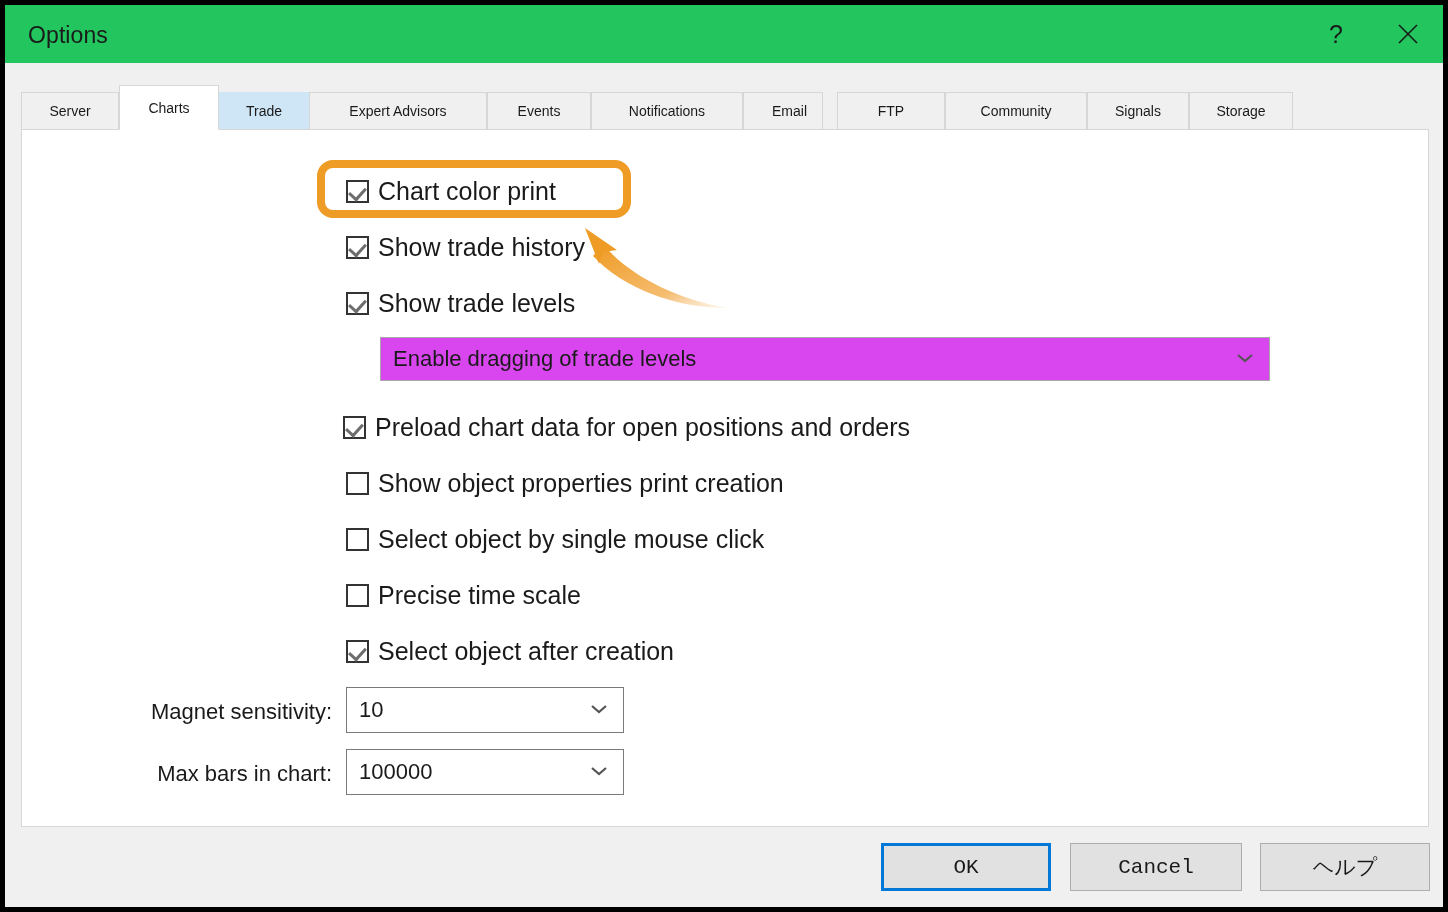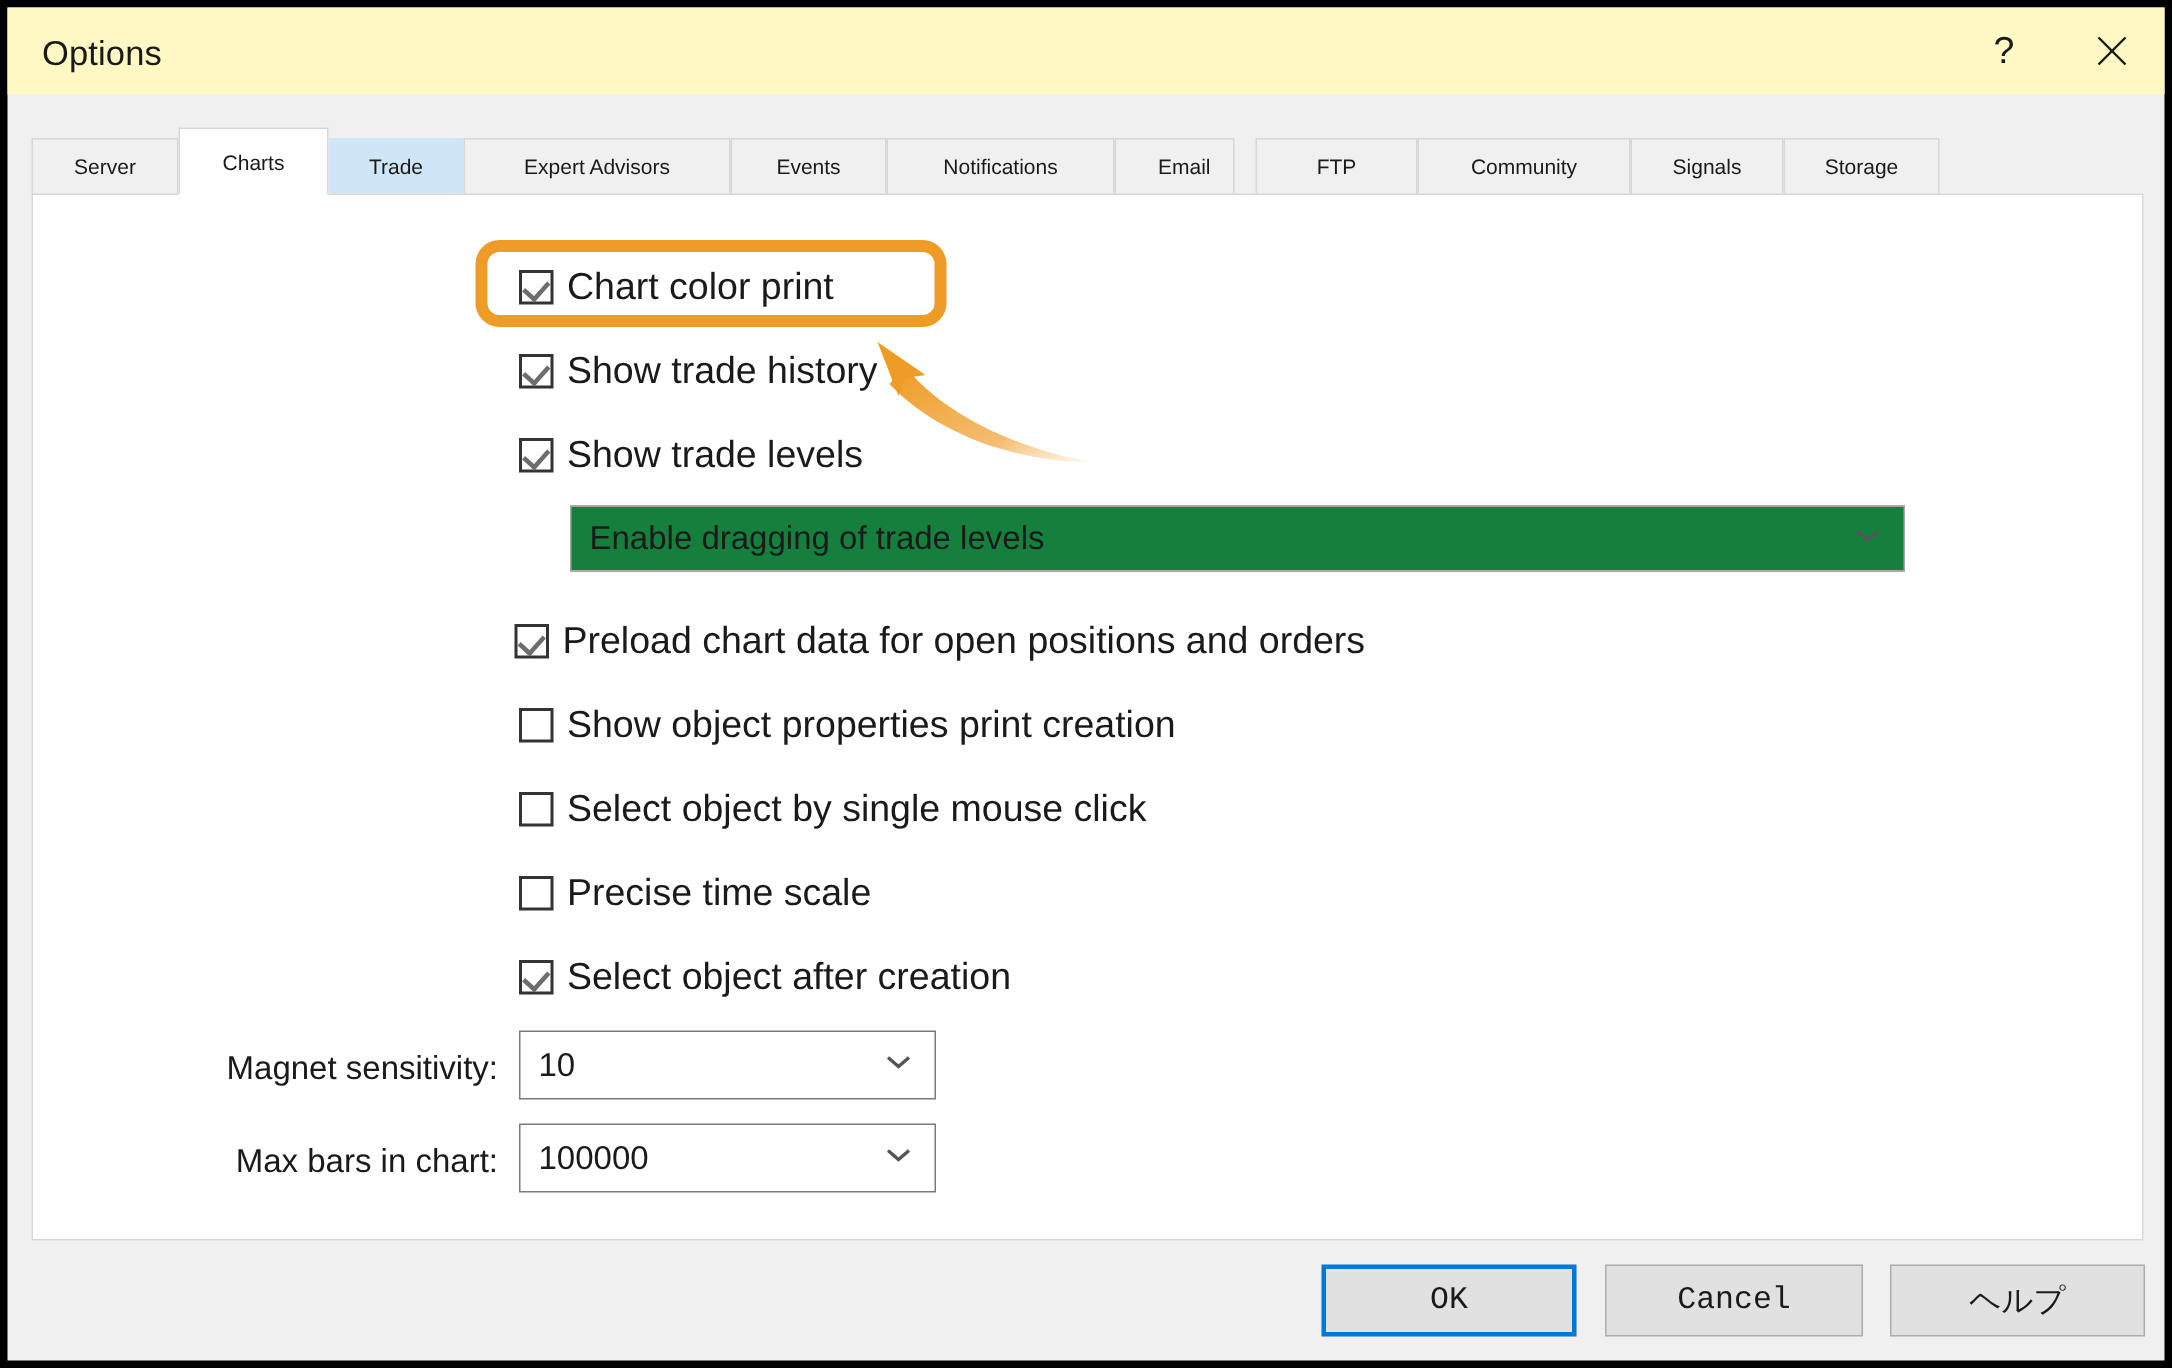--- a/index.html
+++ b/index.html
@@ -29,21 +29,21 @@
     border: 1px solid #000000;
     box-sizing: border-box;
   }
 
   
   .titlebar {
     position: absolute;
     left: 0; top: 0;
     width: 100%;
     height: 58px;
-    background: #fef9c3;
+    background: #22c55e;
     box-sizing: border-box;
   }
   .title-text {
     position: absolute;
     left: 23px;
     top: 17px;
     font-size: 23px;
     color: #1a1a1a;
     letter-spacing: 0.1px;
     white-space: nowrap;
@@ -154,21 +154,21 @@
 
   
   .combo {
     position: absolute;
     box-sizing: border-box;
     display: flex;
     align-items: center;
     cursor: default;
   }
   .combo.gray {
-    background: #15803d;
+    background: #d946ef;
     border: 1px solid #a8a8a8;
   }
   .combo.white {
     background: #ffffff;
     border: 1px solid #7a7a7a;
   }
   .combo-value {
     font-size: 22px;
     color: #1a1a1a;
     margin-left: 12px;

